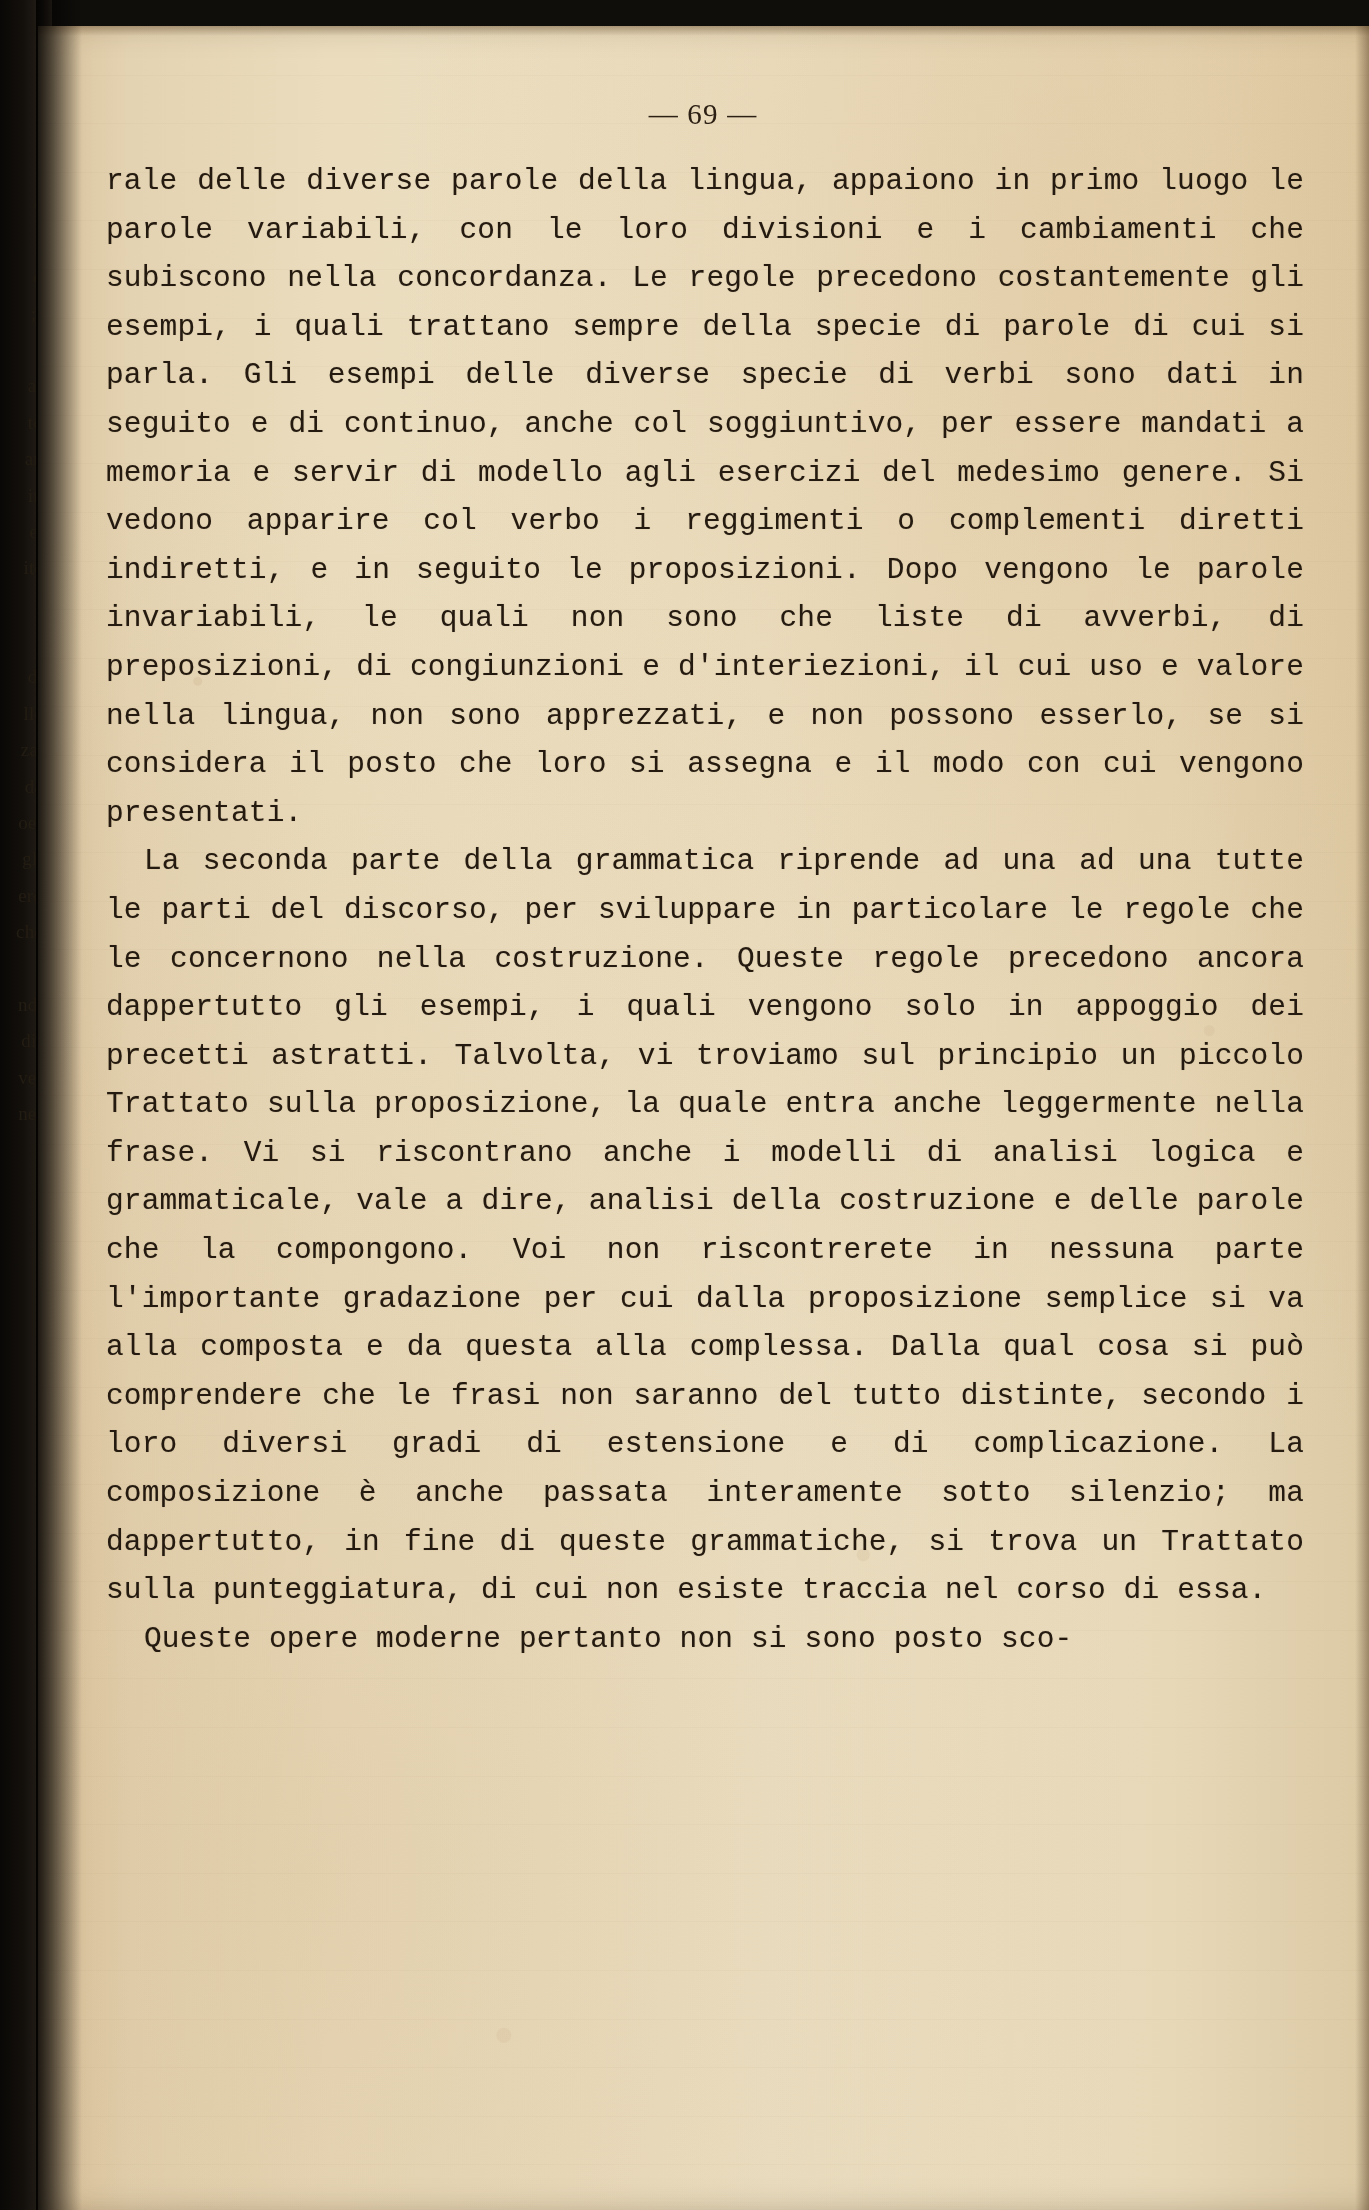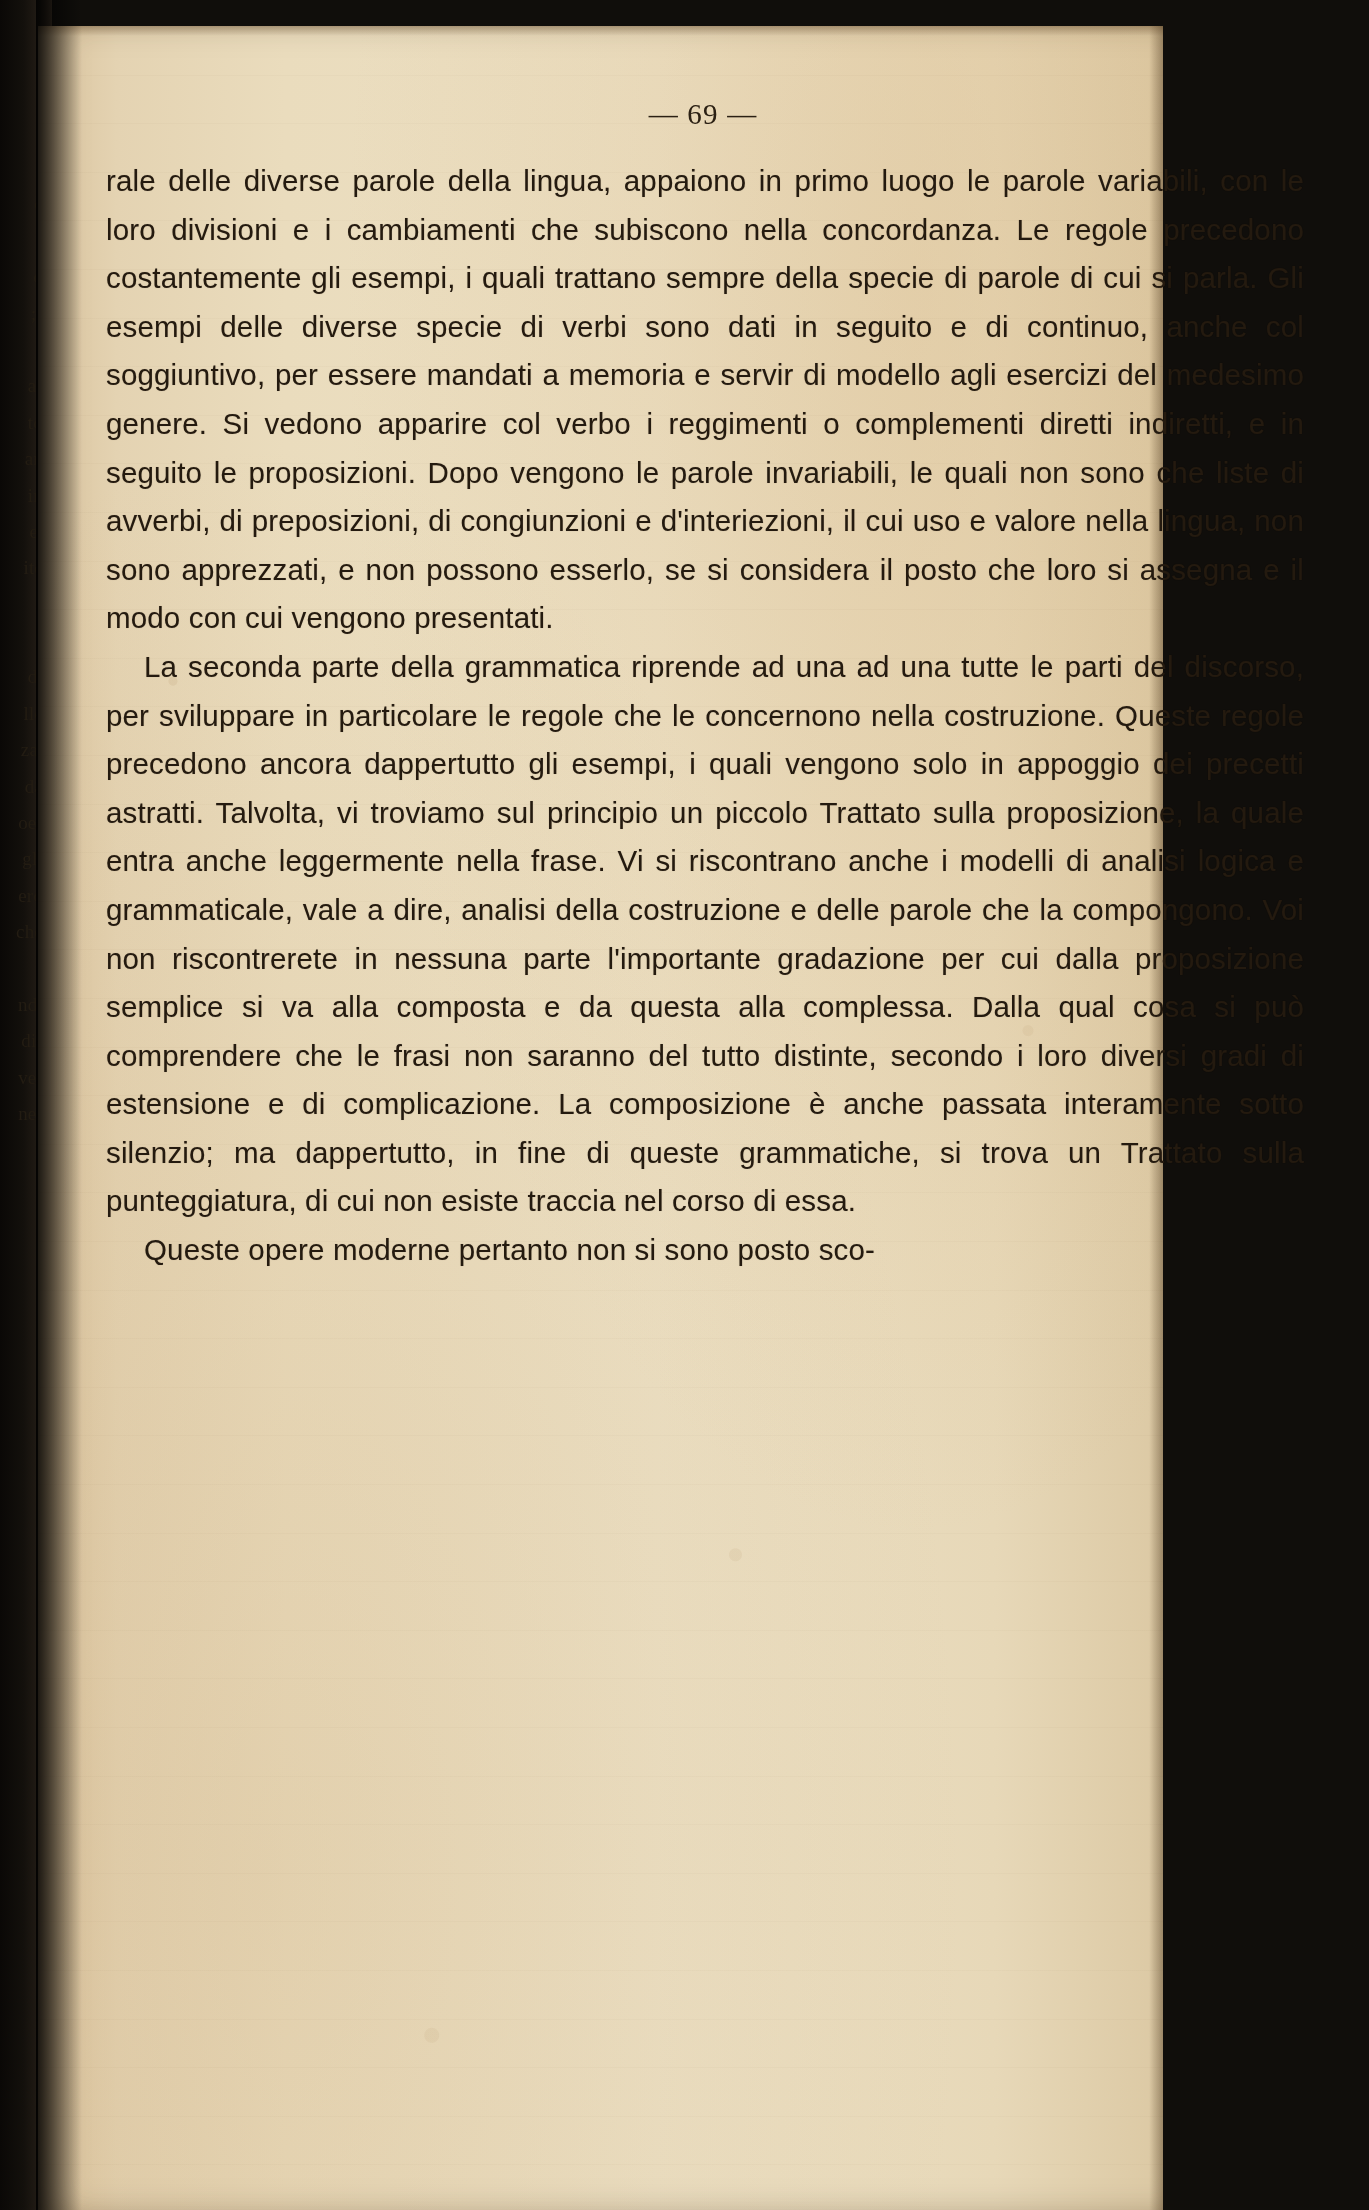--- a/index.html
+++ b/index.html
@@ -51,21 +51,21 @@
     font-size: 19px;
     letter-spacing: 0.2px;
     opacity: 0.95;
   }
   .prev-page .pp-inner div { height: 36.4px; white-space: nowrap; }
 
   
   .page {
     position: absolute;
     left: 38px; top: 26px;
-    width: 1125px;
+    width: 1331px;
     height: 2184px;
     background:
       radial-gradient(ellipse at 78% 12%, rgba(214,178,126,0.30) 0%, rgba(214,178,126,0) 46%),
       radial-gradient(ellipse at 20% 85%, rgba(198,164,116,0.22) 0%, rgba(198,164,116,0) 55%),
       linear-gradient(to right, #d9c29c 0%, #e4d3b2 7%, #eadcbd 22%, #ece0c4 55%, #e7d8b8 85%, #dcc9a4 100%);
     box-shadow: inset 22px 0 38px -14px rgba(60,40,18,0.55);
   }
 
   
   .page:before {
@@ -95,21 +95,21 @@
     font-family: "Liberation Serif", serif;
   }
 
   .body {
     padding: 0 30px 0 34px;
     color: #241a0f;
     font-size: 29.5px;
     line-height: 48.6px;
     text-align: justify;
     text-justify: inter-word;
-    font-family: Liberation Sans, sans-serif;
+    font-family: Liberation Mono, monospace;
     letter-spacing: 0.15px;
     text-shadow: 0 0 1px rgba(40,26,12,0.22);
   }
   .body p {
     margin: 0;
     text-indent: 0;
   }
   .body p.indent {
     text-indent: 38px;
   }

